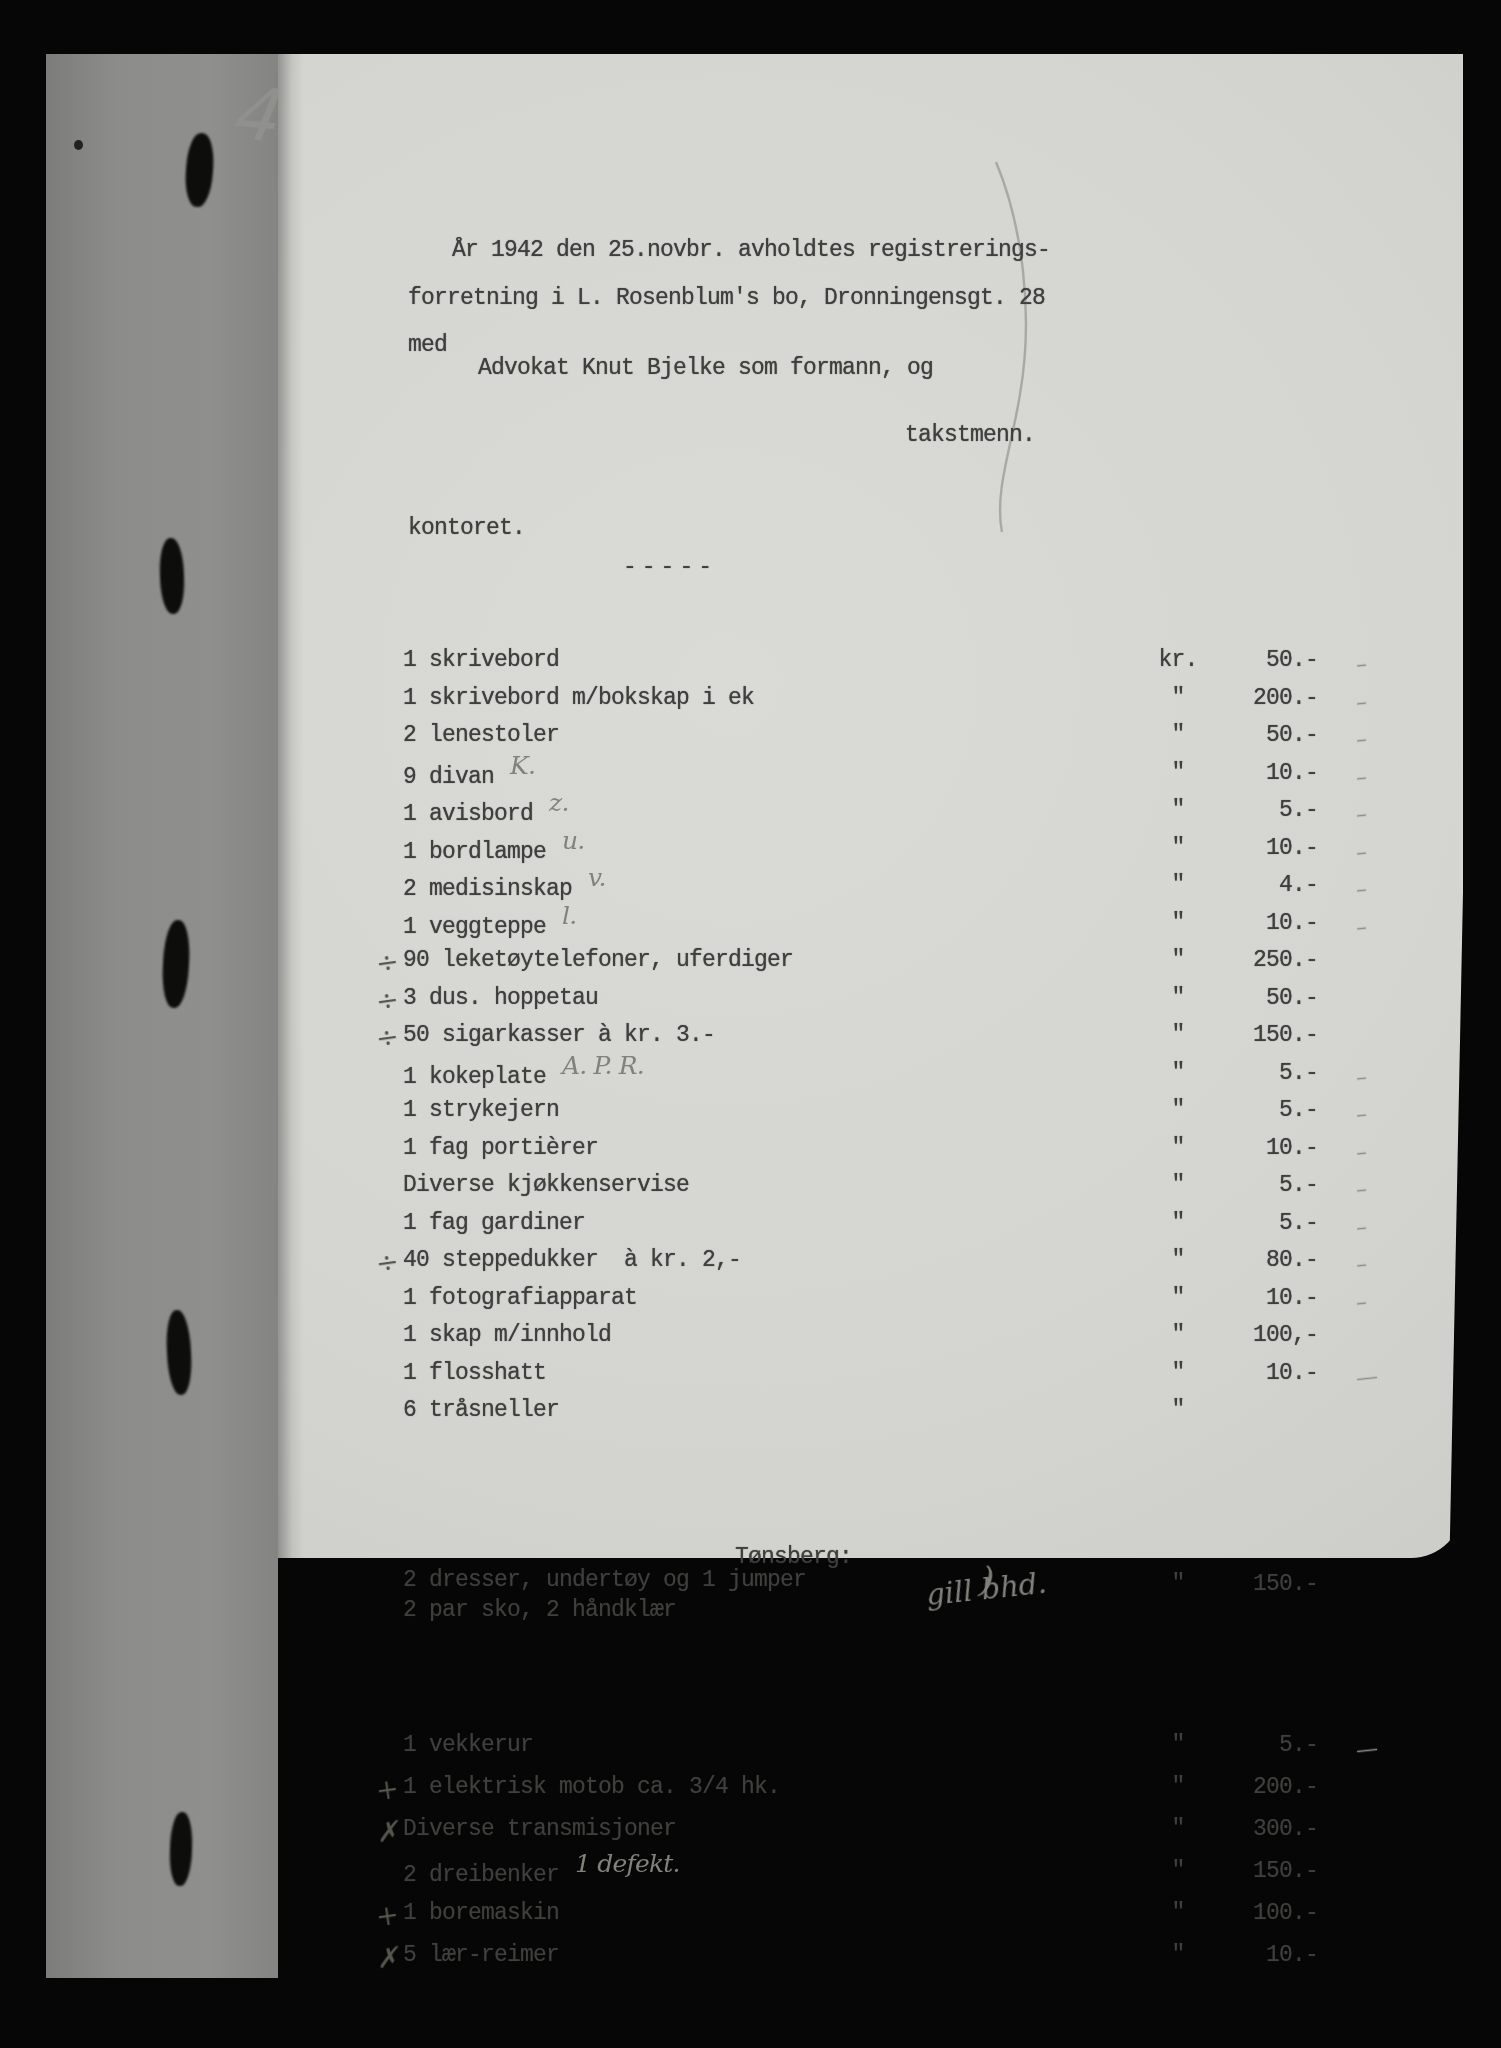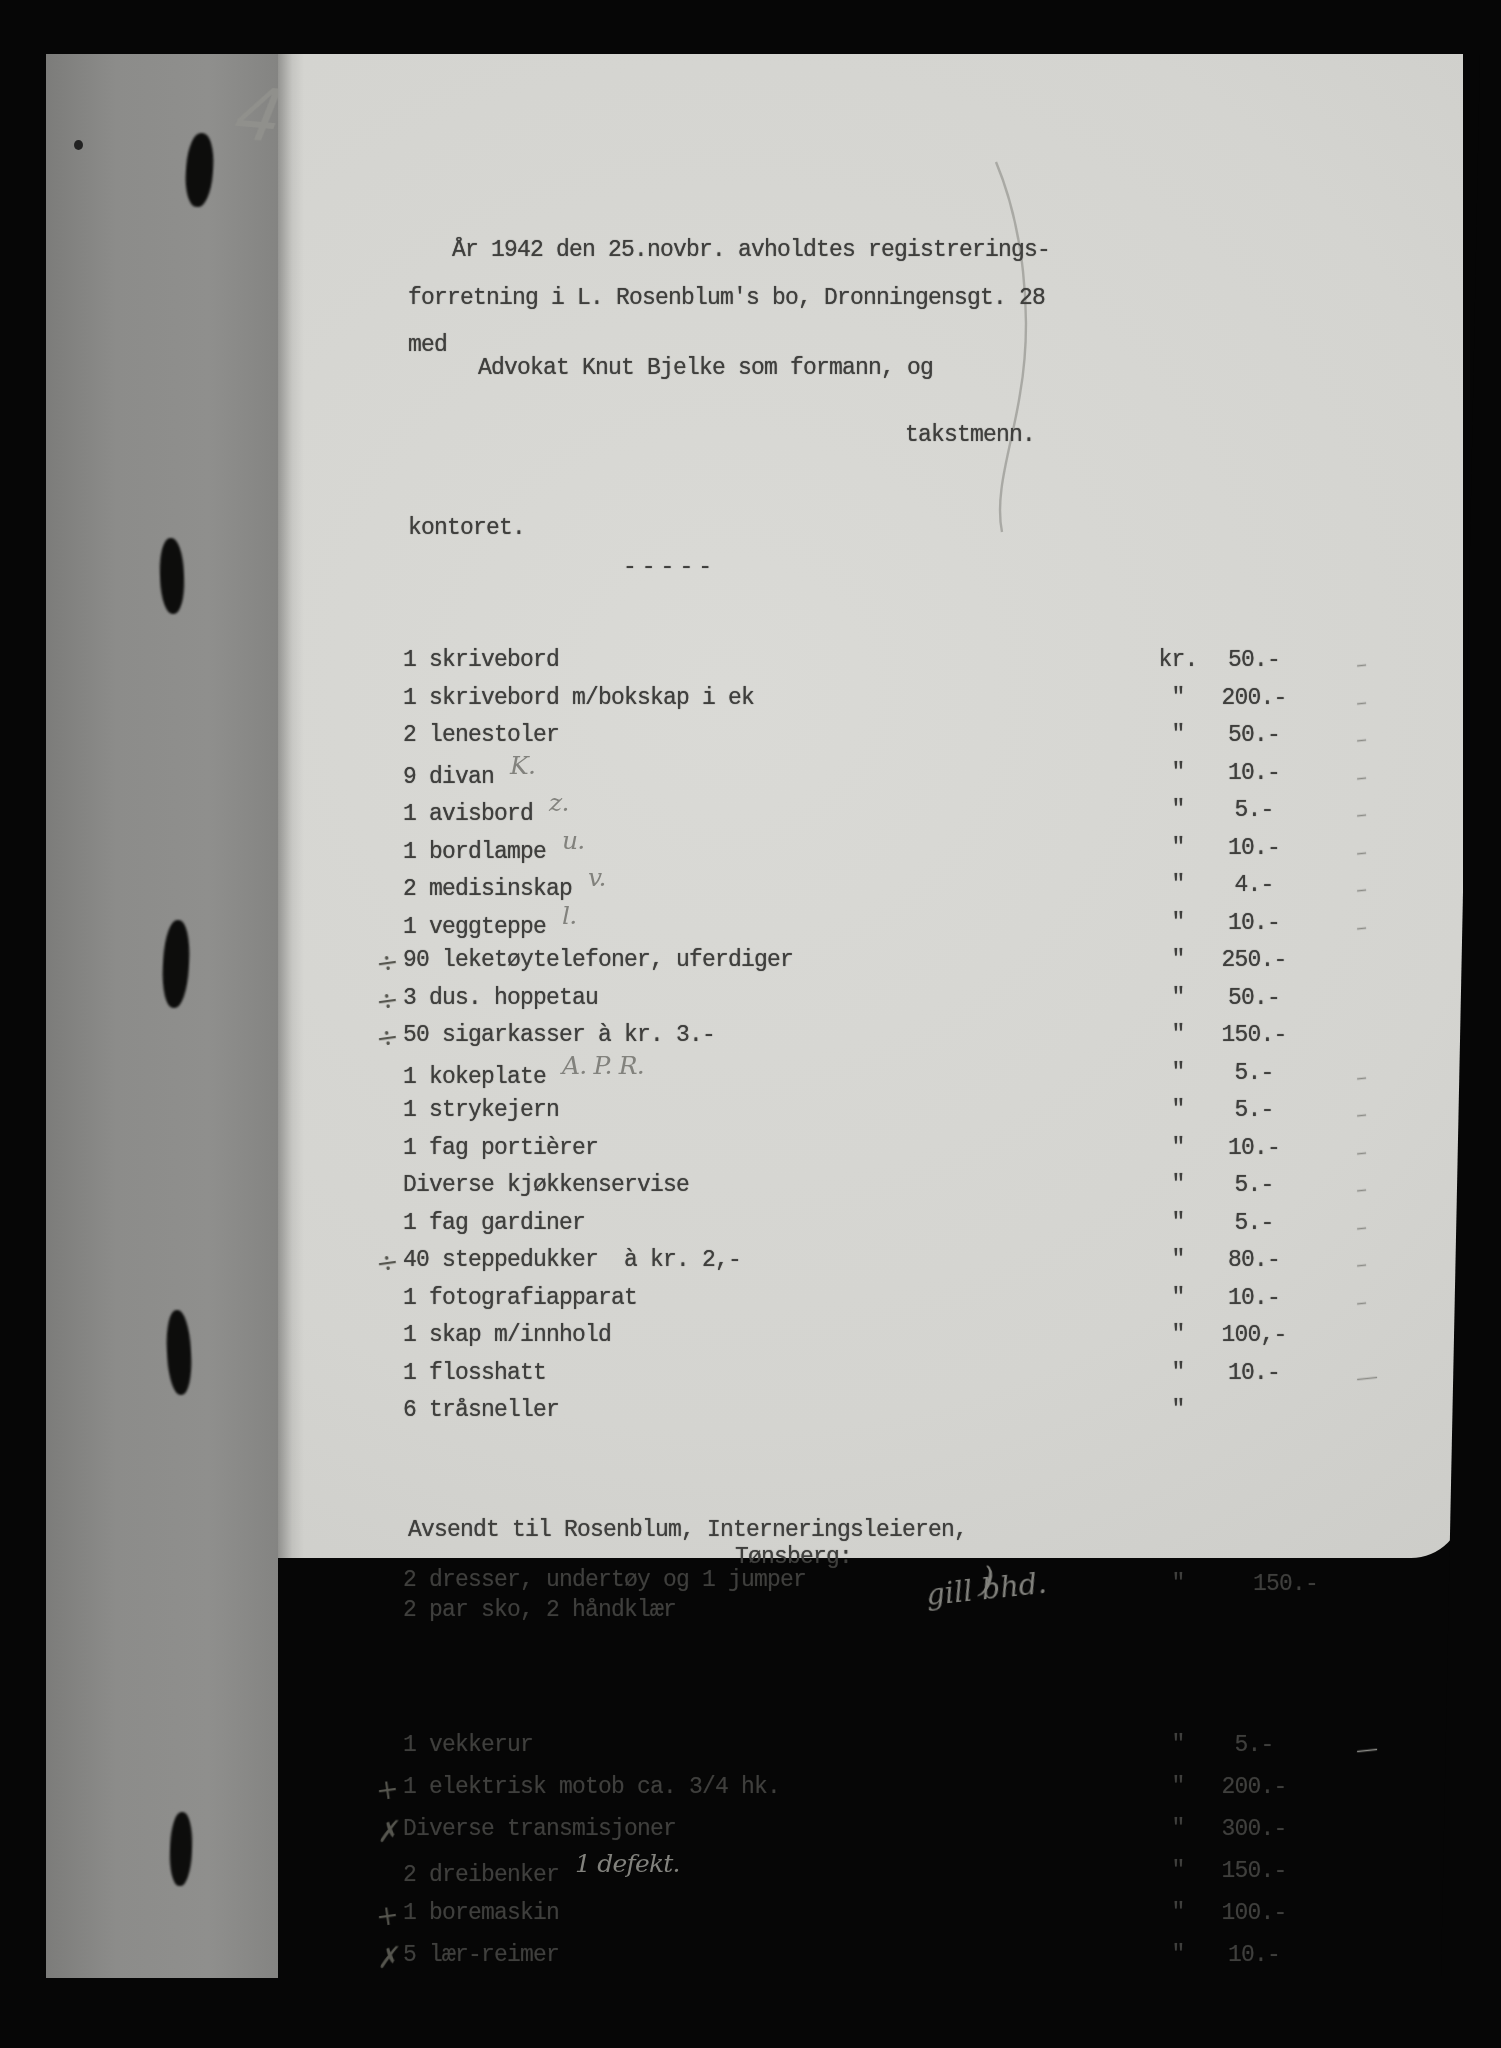--- a/index.html
+++ b/index.html
@@ -32,21 +32,21 @@
   .sep{letter-spacing:5px}
   
   .list{position:absolute;left:0;width:100%}
   .row{position:relative;height:37.5px}
   .listB .row{height:42px}
   .row .mark{position:absolute;left:98px;top:0;font-size:27px;color:#56564f;
              font-family:"DejaVu Serif",serif;transform:rotate(-8deg);filter:blur(.3px)}
   .row .lbl{position:absolute;left:125px;top:0}
   .row .note{margin-left:16px;font-size:25px;position:relative;top:-9px}
   .row .unit{position:absolute;left:872px;width:56px;text-align:center}
-  .row .price{position:absolute;left:912px;width:128px;text-align:center}
+  .row .price{position:absolute;left:912px;width:128px;text-align:right}
   .row .tick{position:absolute;left:1078px;top:5px;font-size:22px;color:#8d8d88;
              transform:rotate(-6deg);filter:blur(.4px)}
   
   .group-note{position:absolute;left:648px;top:1518px;font-size:29px;transform:rotate(-6deg)}
   .group-brace{position:absolute;left:702px;top:1505px;font-size:36px;transform:rotate(6deg)}
   .g-unit{position:absolute;left:872px;top:1517px;width:56px;text-align:center}
   .g-price{position:absolute;left:912px;top:1517px;width:128px;text-align:right}
 </style>
 </head>
 <body>
@@ -241,21 +241,20 @@
         </div>
 
         <div class="row">
 
           <span class="lbl t" style="position:absolute"><span>6 tråsneller</span></span>
           <span class="unit t">"</span>
 
         </div>
       </div>
 
-    <div class="t" style="left:130px;top:1463px">Avsendt til Rosenblum, Interneringsleieren,</div>
     <div class="t" style="left:457px;top:1490px">Tønsberg:</div>
     <div class="t" style="left:125px;top:1513px">2 dresser, undertøy og 1 jumper</div>
     <div class="t" style="left:125px;top:1543px">2 par sko, 2 håndklær</div>
     <div class="group-brace pencil">)</div>
     <div class="group-note pencil">gill bhd.</div>
     <div class="g-unit t">"</div>
     <div class="g-price t">150.-</div>
 
     <div class="list listB" style="top:1678px">
 

